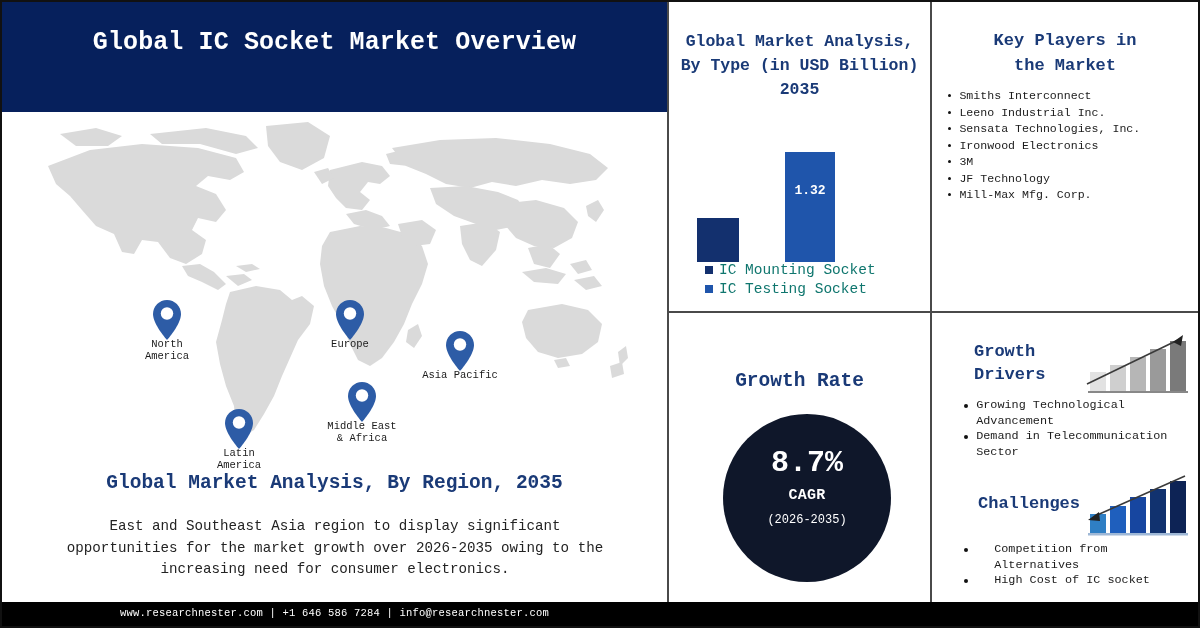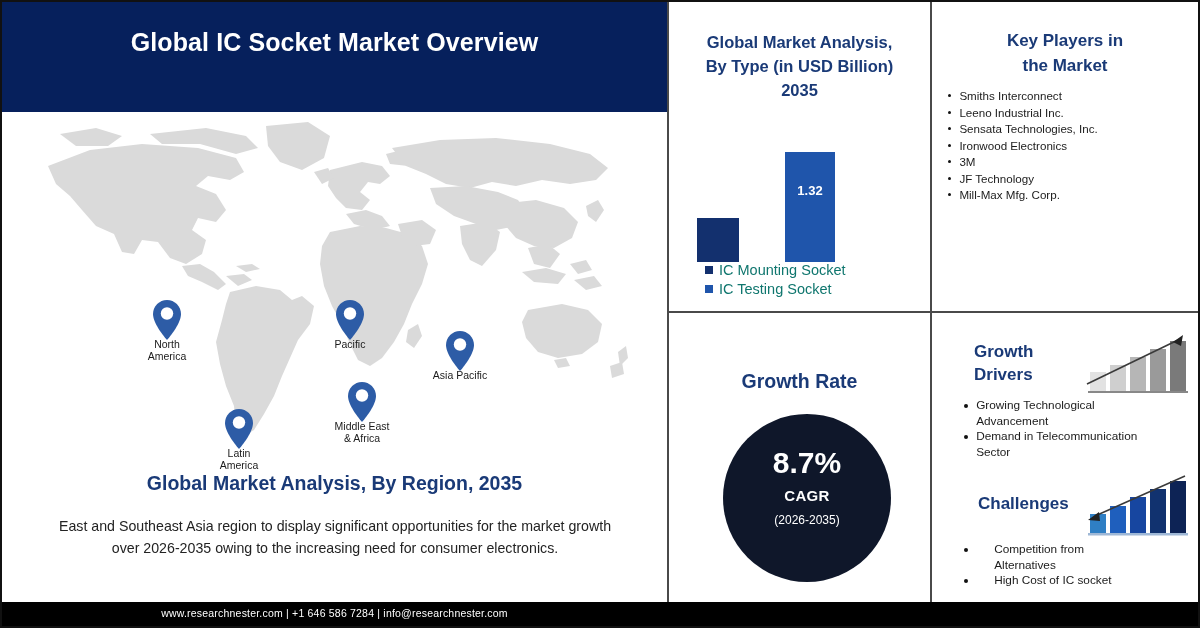--- a/index.html
+++ b/index.html
@@ -1,19 +1,19 @@
 <!DOCTYPE html>
 <html><head>
 <meta charset="utf-8">
 <style>
   html,body{margin:0;padding:0;background:#fff;}
   body{width:1200px;height:628px;overflow:hidden;
        font-family:"Liberation Sans","DejaVu Sans",sans-serif;}
   #page{position:relative;width:1200px;height:628px;background:#fff;
-        box-sizing:border-box;border:2px solid #111;}
+        box-sizing:border-box;border:2px solid #111;font-family:Liberation Mono, monospace;}
 
   
   #left{position:absolute;left:0;top:0;width:665px;height:624px;}
   #header-bar{position:absolute;left:0;top:0;width:665px;height:110px;
               background:#06205c;}
   #header-title{position:absolute;left:0;top:26px;width:665px;
                 text-align:center;color:#ffffff;font-size:25px;
                 font-weight:bold;letter-spacing:.1px;}
 
   #map-wrap{position:absolute;left:0;top:112px;width:665px;height:350px;}
@@ -168,21 +168,21 @@
           <span>America</span>
         </div>
       </div>
 
       <div class="pin" style="left:333px;top:185px;">
         <svg viewBox="0 0 30 42">
             <path d="M15 1 C7.3 1 1 7.3 1 15 c0 10.5 14 26 14 26 s14-15.5 14-26 C29 7.3 22.7 1 15 1 z" fill="#2d5ca6"></path>
             <circle cx="15" cy="14.5" r="6.2" fill="#ffffff"></circle>
           </svg>
         <div class="pin-label">
-          <span>Pacific</span>
+          <span>Europe</span>
         </div>
       </div>
 
       <div class="pin" style="left:443px;top:216px;">
         <svg viewBox="0 0 30 42">
             <path d="M15 1 C7.3 1 1 7.3 1 15 c0 10.5 14 26 14 26 s14-15.5 14-26 C29 7.3 22.7 1 15 1 z" fill="#2d5ca6"></path>
             <circle cx="15" cy="14.5" r="6.2" fill="#ffffff"></circle>
           </svg>
         <div class="pin-label">
           <span>Asia Pacific</span>

